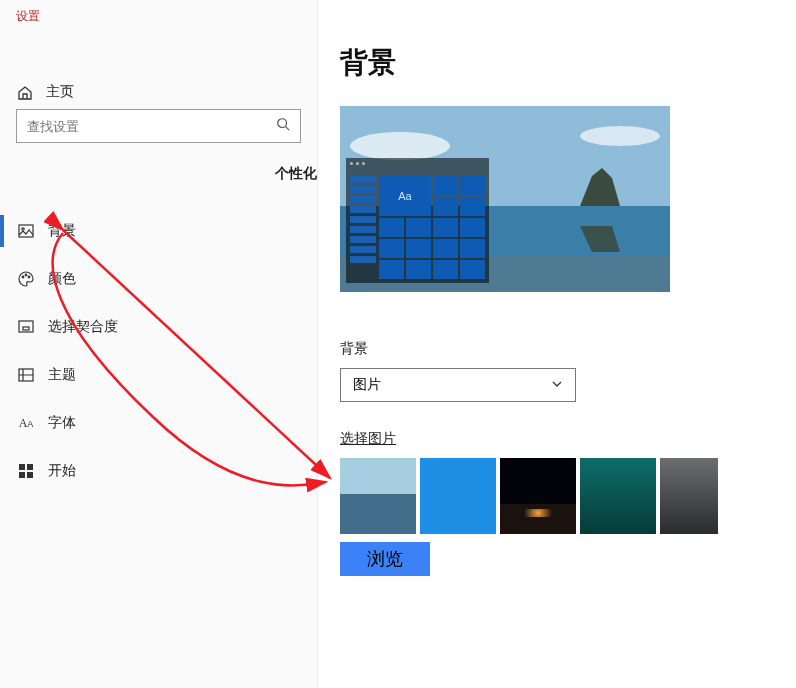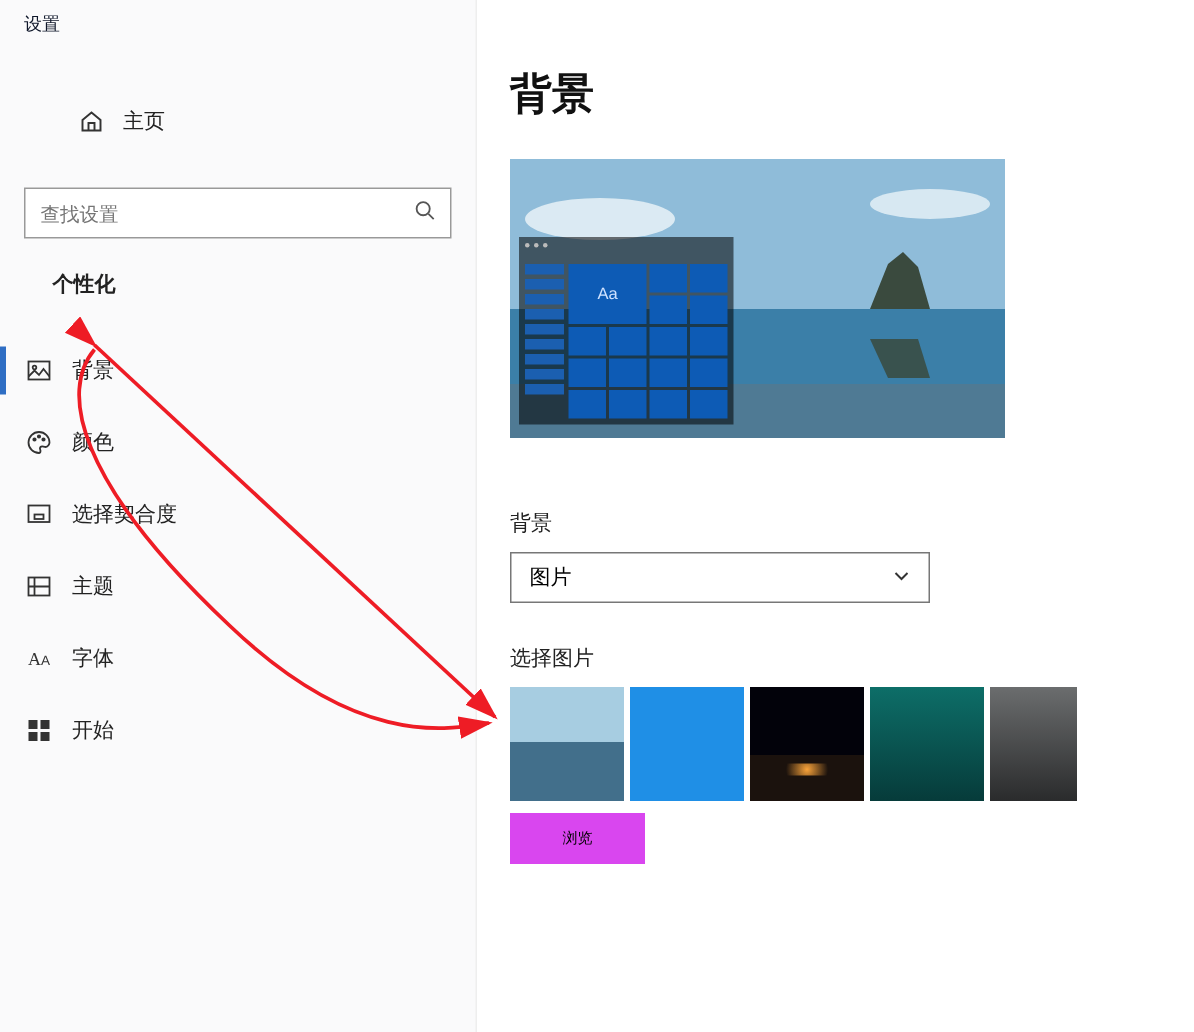--- a/index.html
+++ b/index.html
@@ -1,28 +1,28 @@
 <!DOCTYPE html>
 <html><head>
 <meta charset="utf-8">
 <style>
 * { margin:0; padding:0; box-sizing:border-box; font-family:"Microsoft YaHei","Segoe UI",sans-serif; }
 body { width:796px; height:688px; background:#fff; overflow:hidden; position:relative; }
 
 .sidebar { position:absolute; left:0; top:0; width:318px; height:688px; background:#fafafb; border-right:1px solid #eee; }
-.sidebar-title { font-size:12px; color:#0f172a; padding:8px 0 0 16px; }
-.home-item { display:flex; align-items:center; height:40px; padding:0 16px; margin-top:36px;margin-left:36px; }
+.sidebar-title { font-size:12px; color:#b91c1c; padding:8px 0 0 16px; }
+.home-item { display:flex; align-items:flex-end; height:40px; padding:0 16px; margin-top:36px; }
 .home-item .icon { width:18px; display:flex; justify-content:center; }
 .home-item .label { margin-left:12px; font-size:14px; color:#222; }
 
-.search-box { margin:24px 16px 0 16px; height:34px; border:1px solid #999; background:#fff; display:flex; align-items:center; padding:0 10px; }
+.search-box { margin:8px 16px 0 16px; height:34px; border:1px solid #999; background:#fff; display:flex; align-items:center; padding:0 10px; }
 .search-box input { flex:1; border:none; outline:none; font-size:13px; color:#666; background:transparent; }
 .search-box .icon { color:#555; }
 
-.category { font-size:14px; font-weight:600; color:#222; padding:22px 0 0 35px; }
+.category { font-size:14px; font-weight:600; color:#222; padding:22px 0 0 35px;text-align:right; }
 
 .nav { margin-top:24px; }
 .nav-item { display:flex; align-items:center; height:48px; padding-left:16px; position:relative; }
 .nav-item .icon { width:20px; display:flex; justify-content:center; color:#333; }
 .nav-item .label { margin-left:12px; font-size:14px; color:#222; }
 .nav-item.selected::before { content:""; position:absolute; left:0; top:8px; bottom:8px; width:4px; background:#2f6ec4; }
 
 .content { position:absolute; left:340px; top:0; right:0; bottom:0; padding-top:44px; }
 .page-title { font-size:28px; font-weight:600; color:#111; }
 .preview { margin-top:24px; width:330px; height:186px; position:relative; overflow:hidden; }
@@ -35,32 +35,32 @@
 .start-head { height:12px; margin:4px 4px 0 4px; display:flex; gap:3px; }
 .start-head span { width:3px; height:3px; background:#bbb; border-radius:50%; }
 .start-body { position:absolute; left:4px; right:4px; top:18px; bottom:4px; display:flex; gap:3px; }
 .list-col { width:26px; display:flex; flex-direction:column; gap:3px; }
 .list-col span { height:7px; background:#1b5fb0; }
 .tiles { flex:1; display:grid; grid-template-columns:repeat(4,1fr); grid-template-rows:repeat(5,1fr); gap:2px; }
 .tile { background:#0d5bb5; }
 .tile.big { grid-row:1/3; grid-column:1/3; display:flex; align-items:center; justify-content:center; color:#cfe2ff; font-size:11px; }
 
 .section-label { font-size:14px; color:#222; margin-top:48px; }
-.dropdown { margin-top:10px; width:280px; height:34px; border:1px solid #777; display:flex; align-items:center; justify-content:space-between; padding:0 12px; font-size:14px; }
+.dropdown { margin-top:10px; width:236px; height:34px; border:1px solid #777; display:flex; align-items:center; justify-content:space-between; padding:0 12px; font-size:14px; }
 
 .thumbs { margin-top:10px; display:flex; gap:4px; }
 .thumb { width:76px; height:76px; background:#888; }
 .t0 { background:linear-gradient(#a7cde1 48%, #426f8b 48%); }
 .t1 { background:#1f8fe6; }
 .t2 { background:linear-gradient(#02020a 60%, #1b120d 60%); position:relative; }
 .t2::after{content:"";position:absolute;left:20%;right:20%;bottom:22%;height:8px;background:radial-gradient(circle,#f7a23a,transparent 60%);}
 .t3 { background:linear-gradient(#0d6e68,#063b3a); }
 .t4 { background:linear-gradient(#6b6d6e,#2a2b2c); width:58px; }
 
-.browse-btn { margin-top:8px; width:90px; height:34px; background:#d946ef; display:flex; align-items:center; justify-content:center; font-size:10px; }
+.browse-btn { margin-top:8px; width:90px; height:34px; background:#3b82f6; display:flex; align-items:center; justify-content:center; font-size:18px; }
 
 .arrows { position:absolute; left:0; top:0; width:796px; height:688px; pointer-events:none; }
 
 .rock { fill:#3a4a3e; }
 </style>
 </head>
 <body>
 
 <div class="sidebar">
   <div class="sidebar-title">设置</div>
@@ -203,21 +203,21 @@
   </div>
 
   <div class="section-label">背景</div>
   <div class="dropdown">
     <span>图片</span>
     <span><svg width="12" height="12" viewBox="0 0 12 12" fill="none" stroke="#333" stroke-width="1.3">
           <path d="M2 4l4 4 4-4"></path>
         </svg></span>
   </div>
 
-  <div class="section-label" style="margin-top:28px;">选择图片</div>
+  <div class="section-label" style="margin-top:28px;text-decoration:underline;">选择图片</div>
   <div class="thumbs">
     <div class="thumb t0"></div>
     <div class="thumb t1"></div>
     <div class="thumb t2"></div>
     <div class="thumb t3"></div>
     <div class="thumb t4"></div>
   </div>
   <div class="browse-btn">
       <span>浏览</span>
     </div>

